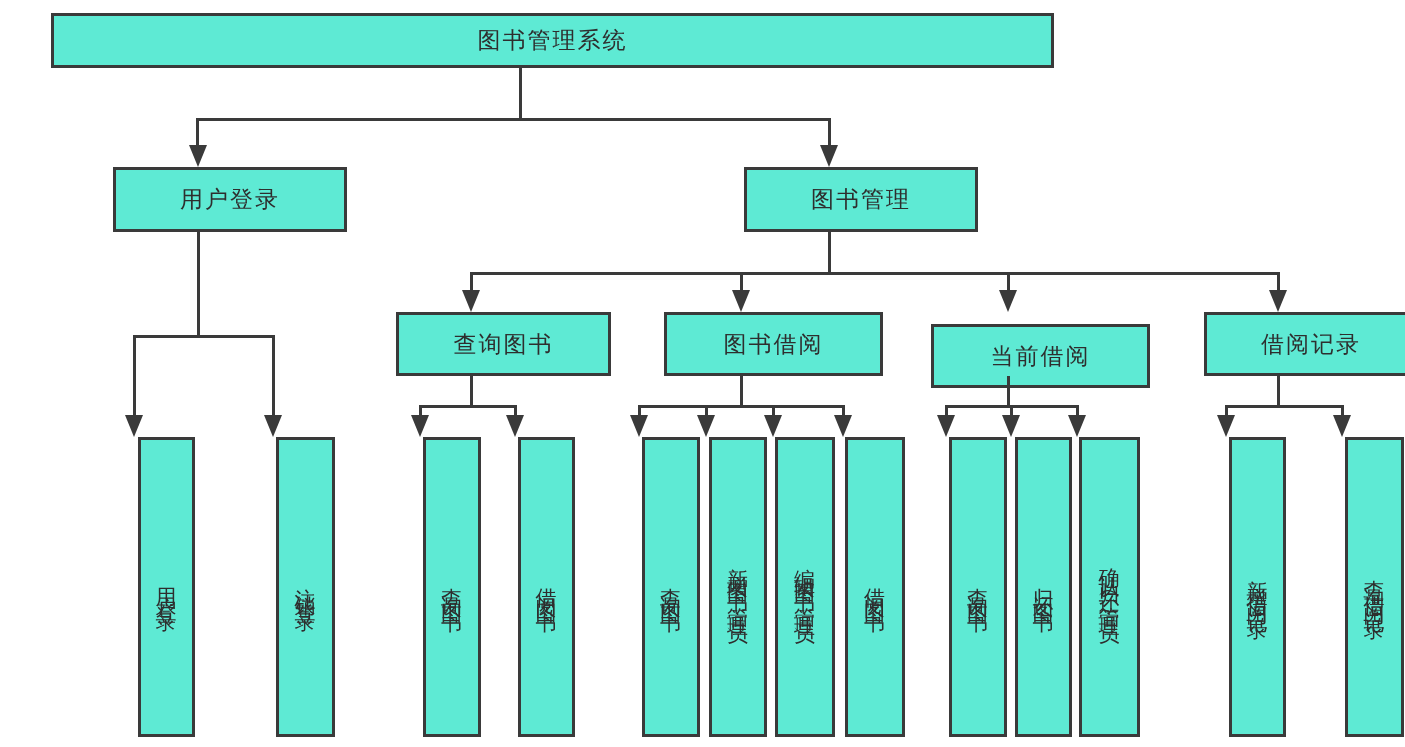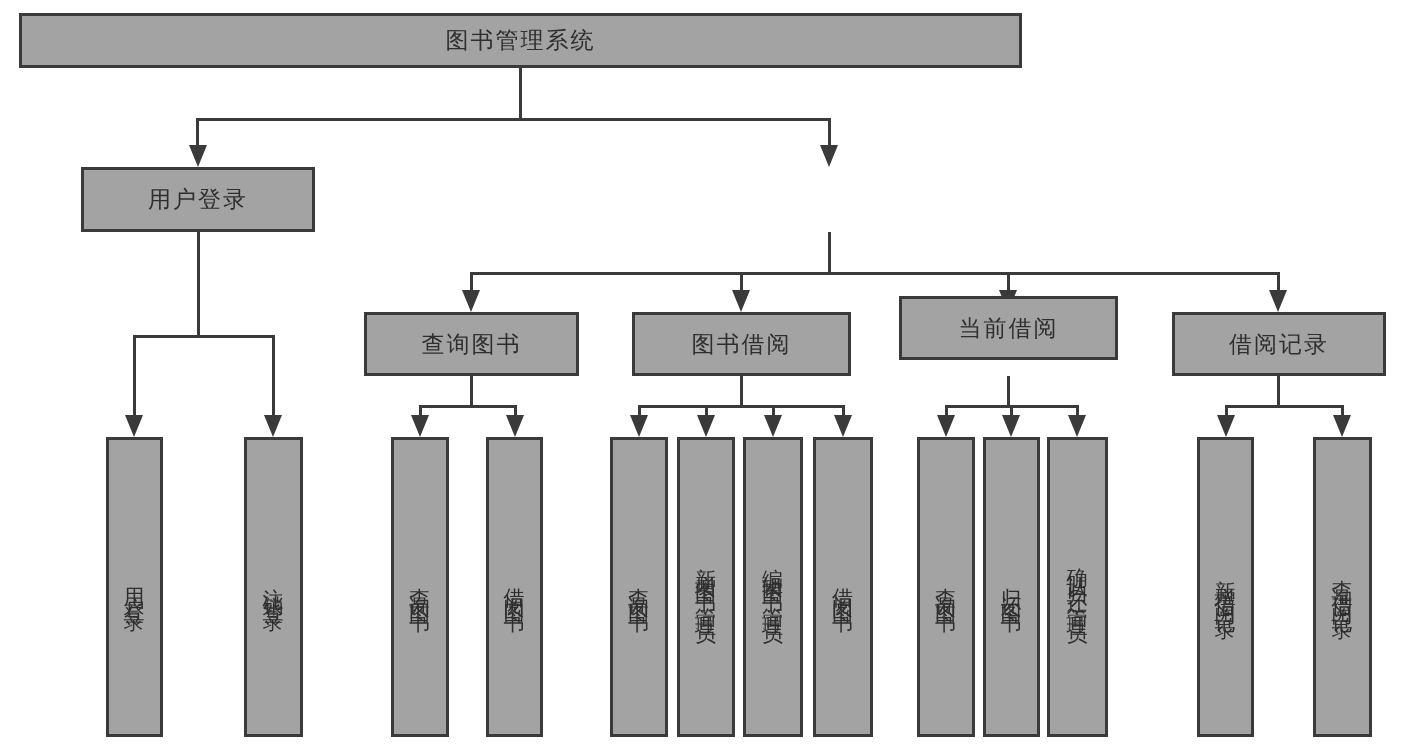--- a/index.html
+++ b/index.html
@@ -7,25 +7,26 @@
     position:relative;
     width:1405px;height:747px;
     background:#ffffff;
     font-family:"Liberation Sans","DejaVu Sans",sans-serif;
     overflow:hidden;
   }
   .box{
     position:absolute;
     box-sizing:border-box;
     border:3px solid #3a3a3a;
-    background:#a3a3a3;
+    background:#5eead4;
     display:flex;
     align-items:center;
     justify-content:center;
     color:#2e2e2e;
+    margin-left:32px;
   }
   .h{font-size:23px;letter-spacing:2px;white-space:nowrap;}
   .v{
     writing-mode:vertical-rl;
     font-size:21px;
     letter-spacing:8px;
     line-height:1;
   }
   .vl{position:absolute;width:3px;background:#3a3a3a;}
   .hl{position:absolute;height:3px;background:#3a3a3a;}
@@ -51,20 +52,21 @@
   <div class="box h" style="left:19px;top:13px;width:1003px;height:55px">图书管理系统</div>
 
   <div class="vl" style="left:519px;top:68px;height:50px"></div>
   <div class="hl" style="left:197px;top:118px;width:634px"></div>
   <div class="vl" style="left:196px;top:118px;height:30px"></div>
   <div class="head" style="left:189px;top:145px"></div>
   <div class="vl" style="left:828px;top:118px;height:30px"></div>
   <div class="head" style="left:820px;top:145px"></div>
 
   <div class="box h" style="left:81px;top:167px;width:234px;height:65px">用户登录</div>
+  <div class="box h" style="left:712px;top:167px;width:234px;height:65px">图书管理</div>
 
   <div class="vl" style="left:197px;top:232px;height:103px"></div>
   <div class="hl" style="left:133px;top:335px;width:141px"></div>
   <div class="vl" style="left:133px;top:335px;height:83px"></div>
   <div class="head" style="left:125px;top:415px"></div>
   <div class="vl" style="left:272px;top:335px;height:83px"></div>
   <div class="head" style="left:264px;top:415px"></div>
 
   <div class="vl" style="left:828px;top:232px;height:40px"></div>
   <div class="hl" style="left:470px;top:272px;width:809px"></div>
@@ -72,21 +74,21 @@
   <div class="head" style="left:462px;top:290px"></div>
   <div class="vl" style="left:740px;top:272px;height:21px"></div>
   <div class="head" style="left:732px;top:290px"></div>
   <div class="vl" style="left:1007px;top:272px;height:21px"></div>
   <div class="head" style="left:999px;top:290px"></div>
   <div class="vl" style="left:1277px;top:272px;height:21px"></div>
   <div class="head" style="left:1269px;top:290px"></div>
 
   <div class="box h" style="left:364px;top:312px;width:215px;height:64px">查询图书</div>
   <div class="box h" style="left:632px;top:312px;width:219px;height:64px">图书借阅</div>
-  <div class="box h" style="left:899px;top:296px;width:219px;height:64px">当前借阅</div>
+  <div class="box h" style="left:899px;top:324px;width:219px;height:64px">当前借阅</div>
   <div class="box h" style="left:1172px;top:312px;width:214px;height:64px">借阅记录</div>
 
   <div class="vl" style="left:470px;top:376px;height:29px"></div>
   <div class="hl" style="left:419px;top:405px;width:97px"></div>
   <div class="vl" style="left:419px;top:405px;height:13px"></div>
   <div class="head" style="left:411px;top:415px"></div>
   <div class="vl" style="left:514px;top:405px;height:13px"></div>
   <div class="head" style="left:506px;top:415px"></div>
 
   <div class="vl" style="left:740px;top:376px;height:29px"></div>

